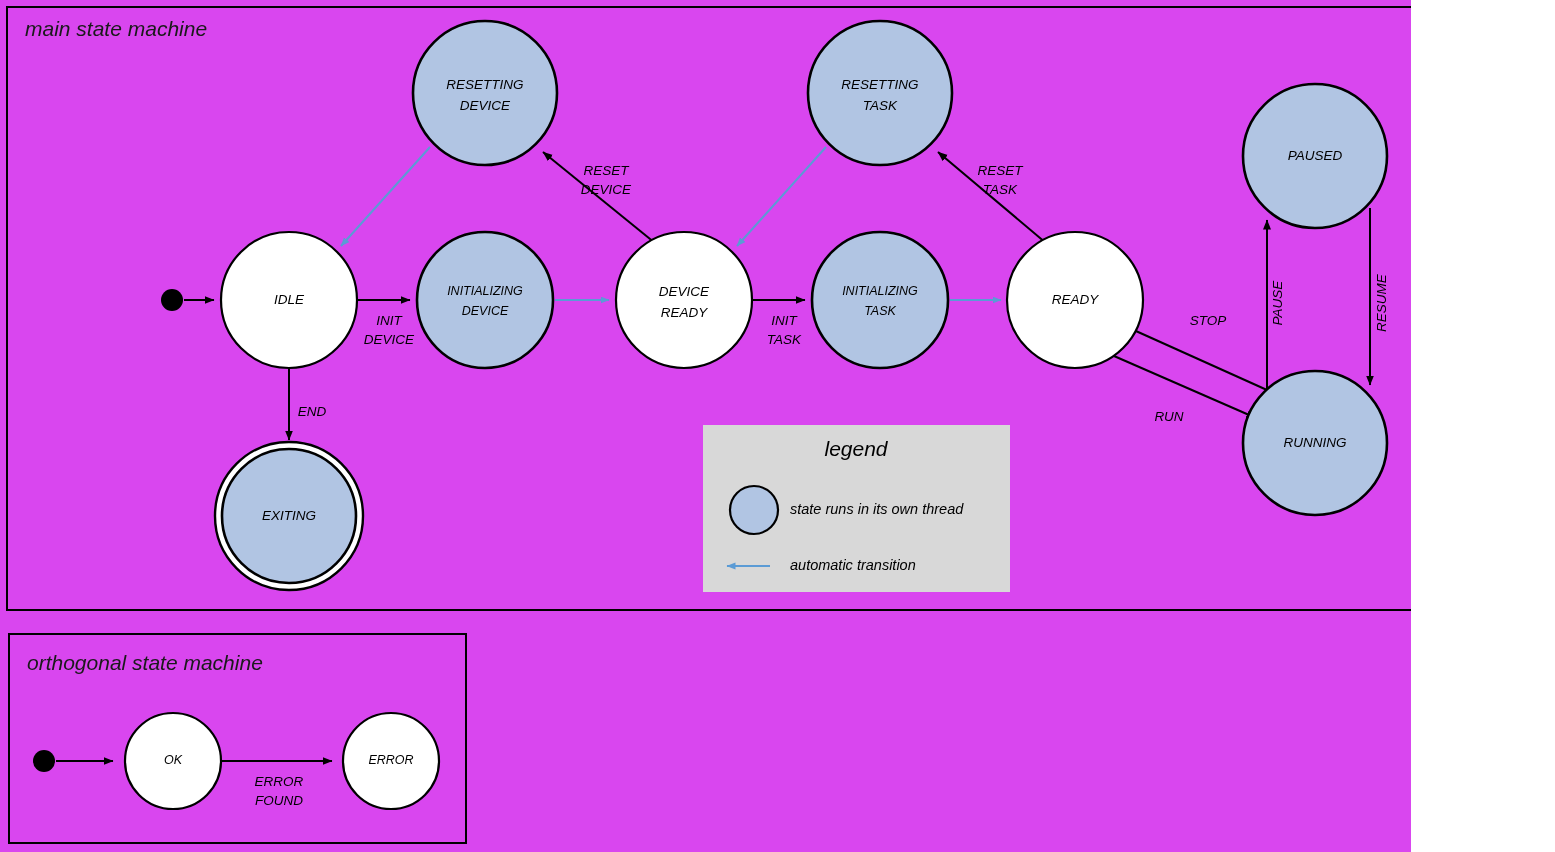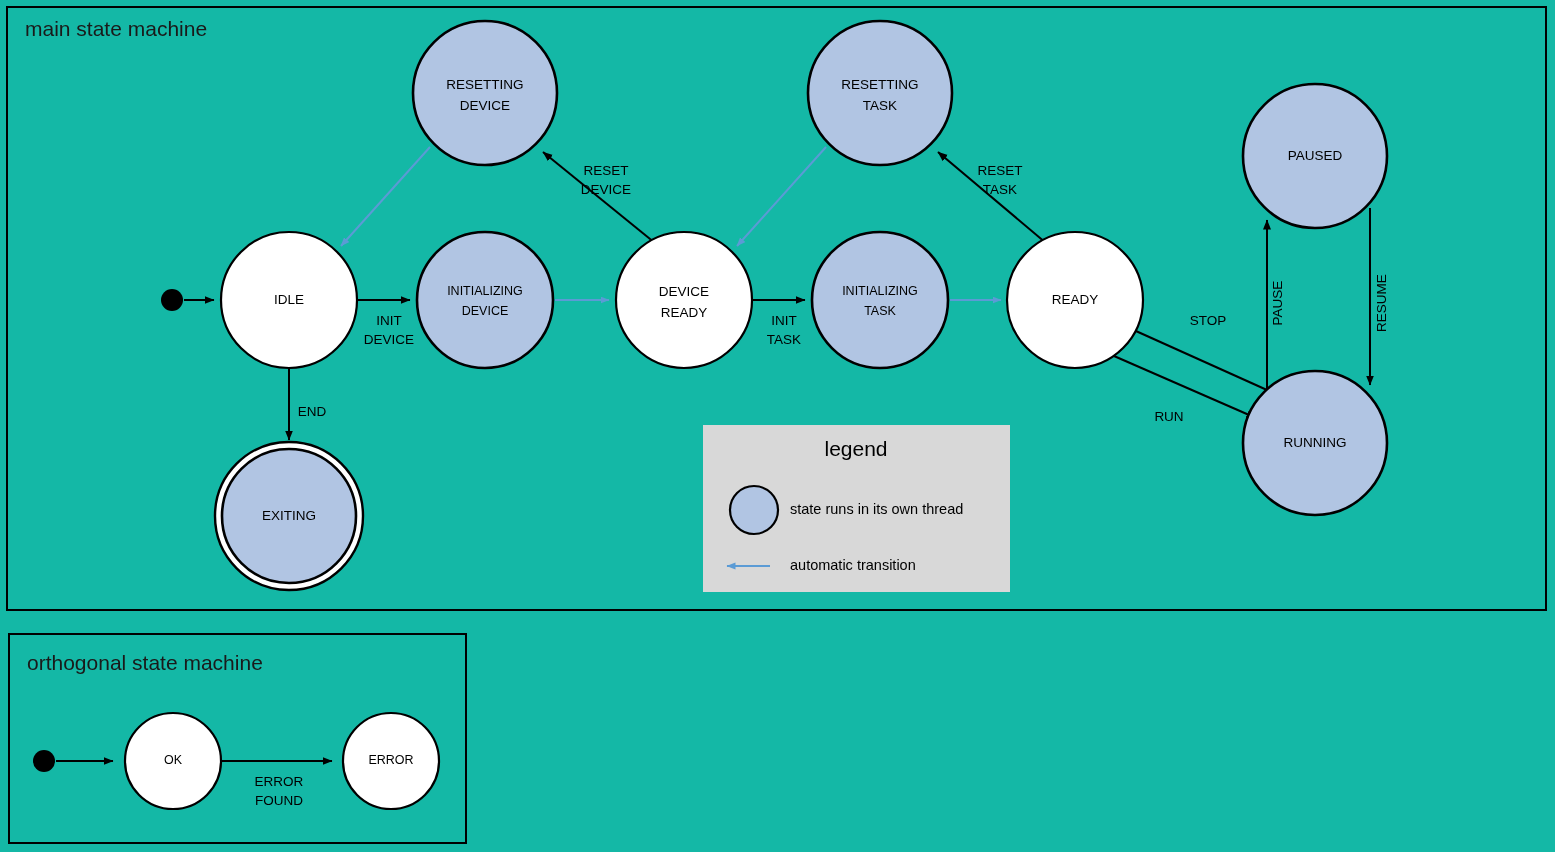--- a/index.html
+++ b/index.html
@@ -3,24 +3,25 @@
 <meta charset="utf-8">
 <style>
   html, body {
     margin: 0;
     padding: 0;
     background: #ffffff;
     font-family: "Liberation Sans", sans-serif;
   }
   #canvas {
     position: relative;
-    width: 1555px;
+    width: 1411px;
     height: 852px;
-    background: #14b8a6;
+    background: #d946ef;
     overflow: hidden;
+    font-style: italic;
   }
   svg.diagram {
     position: absolute;
     top: 0;
     left: 0;
     width: 1555px;
     height: 852px;
   }
   .frame-rect {
     fill: none;

